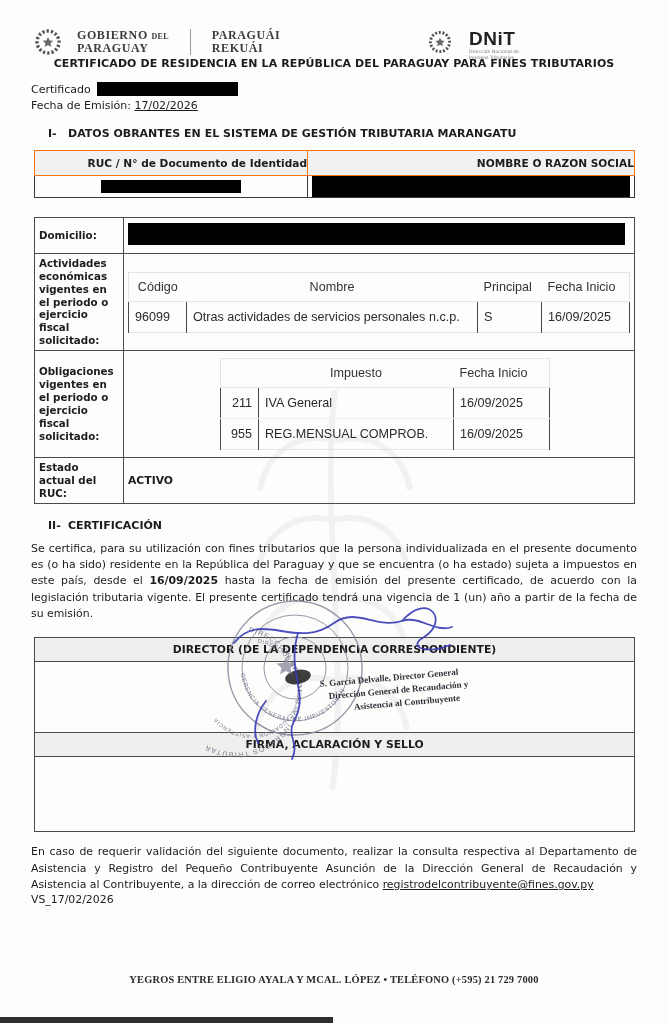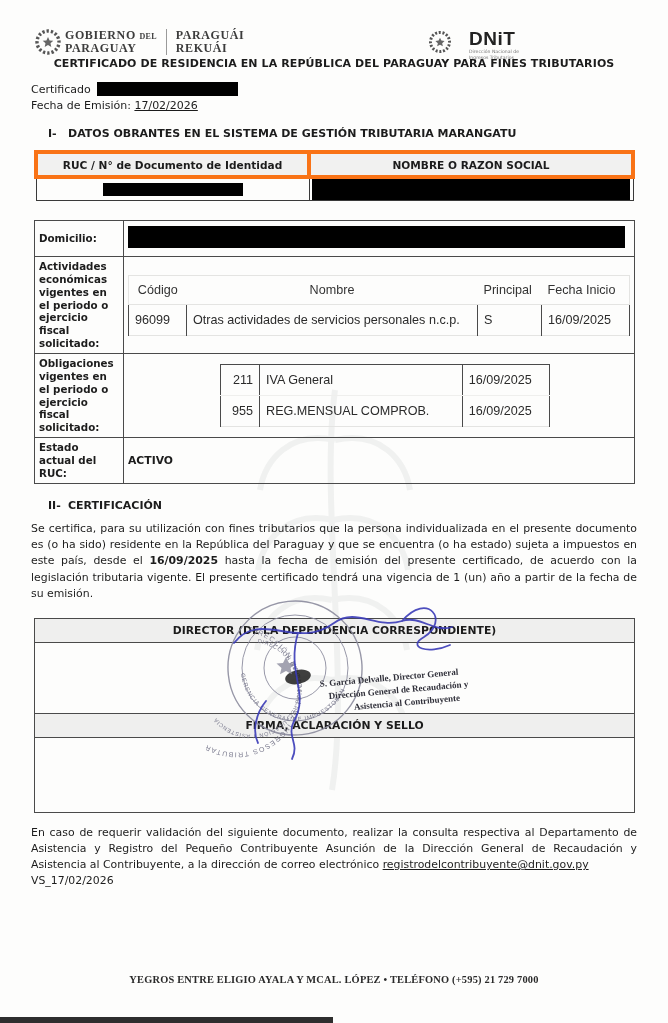--- a/index.html
+++ b/index.html
@@ -5,21 +5,21 @@
   * { margin:0; padding:0; box-sizing:border-box; }
   html,body { background:#e8e8e8; }
   .page {
     position:relative; width:668px; height:1023px; margin:0 auto;
     background:#fdfdfc; overflow:hidden; color:#1c1c1c;
     font-family:"DejaVu Sans", sans-serif; font-size:11px;
   }
   .content { position:relative; z-index:2; padding:0 31px; }
 
   
-  .gov-logo { position:absolute; left:33px; top:27px; display:flex; align-items:center; gap:2px; }
+  .gov-logo { position:absolute; left:33px; top:27px; display:flex; align-items:center; gap:14px; }
   .gov-text { font-family:"Liberation Serif", serif; font-weight:bold; color:#3c3c3c;
               font-size:12px; letter-spacing:.6px; line-height:1.05; }
   .gov-text .sm { font-size:8px; letter-spacing:.3px; }
   .gov-div { width:1px; height:26px; background:#9a9a9a; margin:0 7px; }
   .dnit-logo { position:absolute; left:427px; top:29px; display:flex; align-items:flex-start; gap:16px; }
   .dnit-word { font-family:"Liberation Sans", sans-serif; font-weight:bold; font-size:19px;
                letter-spacing:.5px; color:#222; line-height:1; }
   .dnit-sub { font-size:4.6px; color:#777; line-height:1.25; margin-top:1px; }
 
   .doc-title { margin-top:57px; text-align:center; font-weight:bold; font-size:11px; letter-spacing:.1px; }
@@ -29,22 +29,22 @@
   .cert-line .redact { width:141px; height:14px; margin-left:6px; }
   .fecha-line { margin-top:3px; }
   .fecha-line .u { text-decoration:underline; }
 
   .sec-head { display:flex; margin-top:15px; font-weight:bold; font-size:11px; }
   .sec-head .num { width:37px; padding-left:17px; }
 
   
   table { border-collapse:collapse; }
   .t1 { width:601px; margin:10px auto 0 3px; border:1px solid #3a3a3a; }
-  .t1 th { border:4px solid #f97316; background:#f1f1f0; height:25px;
-           font-size:10.6px; font-weight:bold; text-align:center; }
+  .t1 th { border:1px solid #f97316; background:#f1f1f0; height:25px;
+           font-size:10.6px; font-weight:bold; text-align:right; }
   .t1 th:first-child { width:273px; }
   .t1 td { border:1px solid #3a3a3a; height:21px; text-align:center; vertical-align:middle; }
   .t1 .redact { vertical-align:middle; }
 
   .t2 { width:601px; margin:19px auto 0 3px; border:1px solid #4a4a4a; }
   .t2 td { border:1px solid #4a4a4a; vertical-align:middle; }
   .t2 .lbl { width:89px; font-size:10.3px; font-weight:bold; padding:3px 7px 3px 4px; line-height:1.25; vertical-align:middle; }
   .t2 .val { padding:3px 4px; }
   .bold-val { font-weight:bold; font-size:10.8px; padding-left:6px; }
 
@@ -189,20 +189,25 @@
             </tr>
           </tbody>
               </table>
         </td>
       </tr>
       <tr>
         <td class="lbl">Obligaciones vigentes en el periodo o ejercicio fiscal solicitado:</td>
         <td class="val">
           <table class="inner obl-table">
             <tbody>
+                  <tr>
+              <th></th>
+              <th>Impuesto</th>
+              <th>Fecha Inicio</th>
+            </tr>
             <tr>
               <td>211</td>
               <td>IVA General</td>
               <td>16/09/2025</td>
             </tr>
             <tr>
               <td>955</td>
               <td>REG.MENSUAL COMPROB.</td>
               <td>16/09/2025</td>
             </tr>
@@ -234,21 +239,21 @@
       </tr>
       <tr>
         <td class="dir-head">FIRMA, ACLARACIÓN Y SELLO</td>
       </tr>
       <tr>
         <td class="dir-space2"></td>
       </tr>
     </tbody>
       </table>
 
-    <div class="foot-para"><span>En caso de requerir validación del siguiente documento, realizar la consulta respectiva al Departamento de Asistencia y Registro del Pequeño Contribuyente Asunción de la Dirección General de Recaudación y Asistencia al Contribuyente, a la dirección de correo electrónico </span><span class="email">registrodelcontribuyente@dnit.gov.py</span></div>
+    <div class="foot-para"><span>En caso de requerir validación del siguiente documento, realizar la consulta respectiva al Departamento de Asistencia y Registro del Pequeño Contribuyente Asunción de la Dirección General de Recaudación y Asistencia al Contribuyente, a la dirección de correo electrónico </span><span class="email">registrodelcontribuyente@fines.gov.py</span></div>
     <div class="vs-line">VS_17/02/2026</div>
   </div>
 
   <svg class="stamp-wrap" width="290" height="190" viewBox="0 0 290 190">
     <defs>
       <path id="arcTop" d="M 89 146 A 61 61 0 1 1 89.2 146.4" transform="rotate(128 89 87)"></path>
       <path id="arcInner" d="M 89 132 A 46 46 0 1 1 89.2 132.4" transform="rotate(124 89 87)"></path>
       <path id="arcBottom" d="M 36 100 A 55 55 0 0 0 142 100" transform="rotate(8 89 87)"></path>
     </defs>
     <g stroke="#8c8c9e" fill="none" opacity="0.9">

